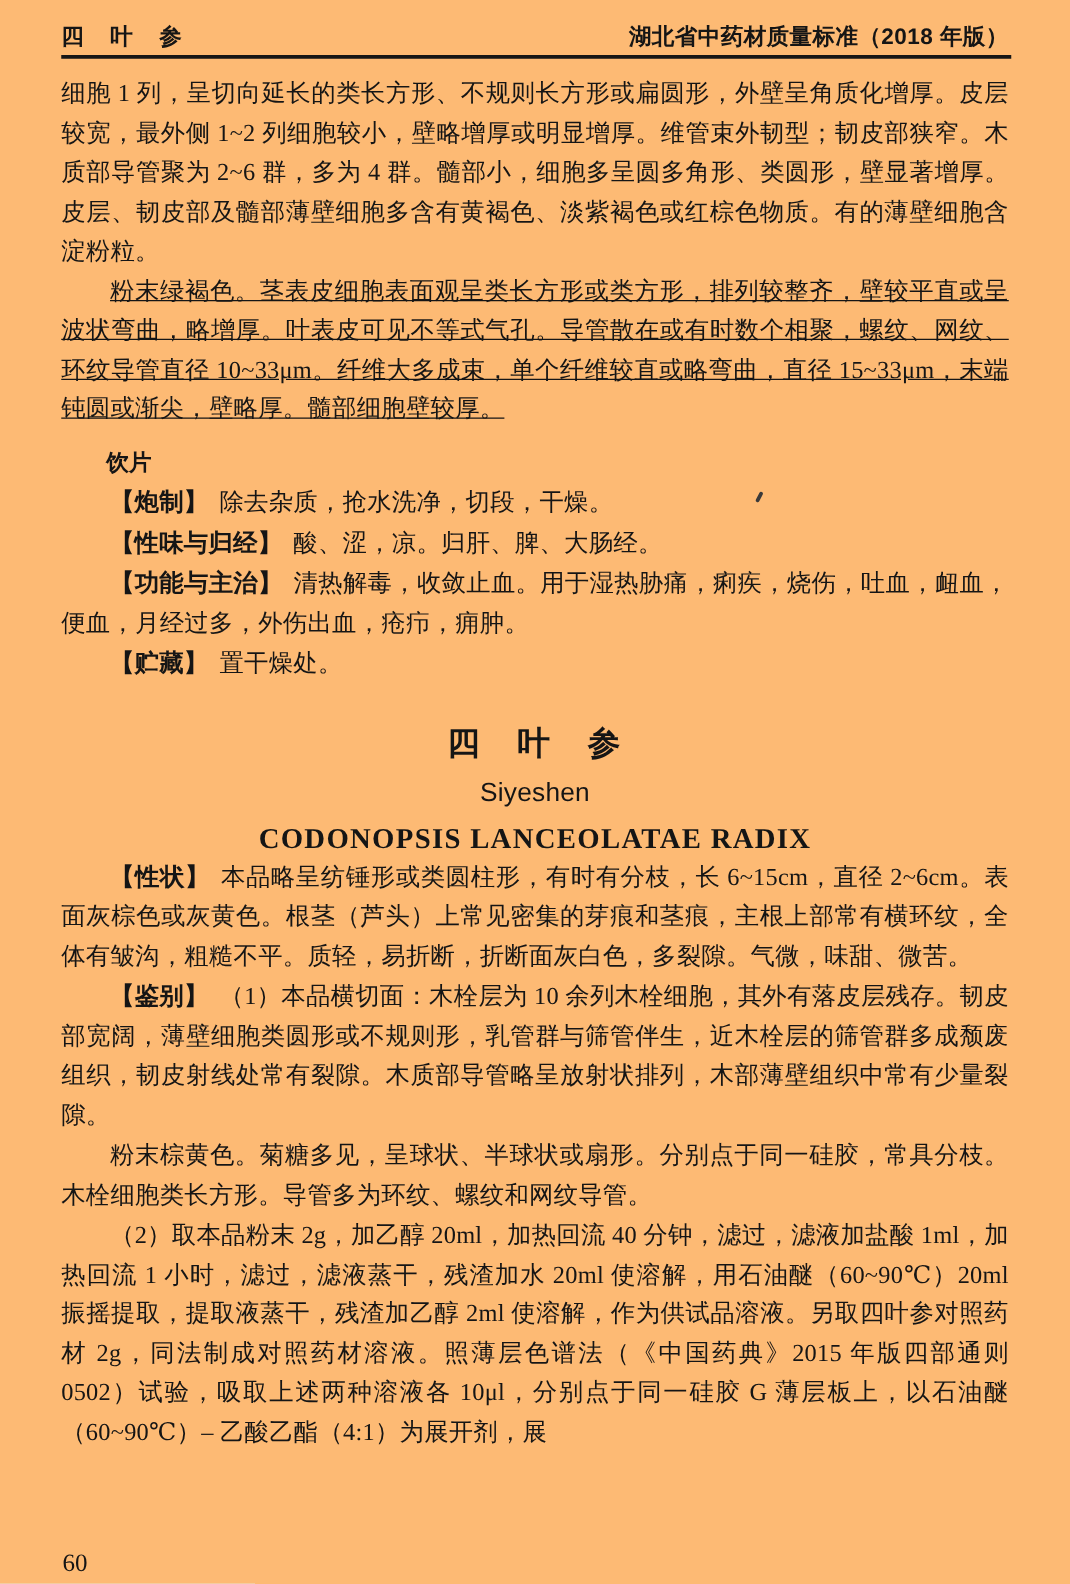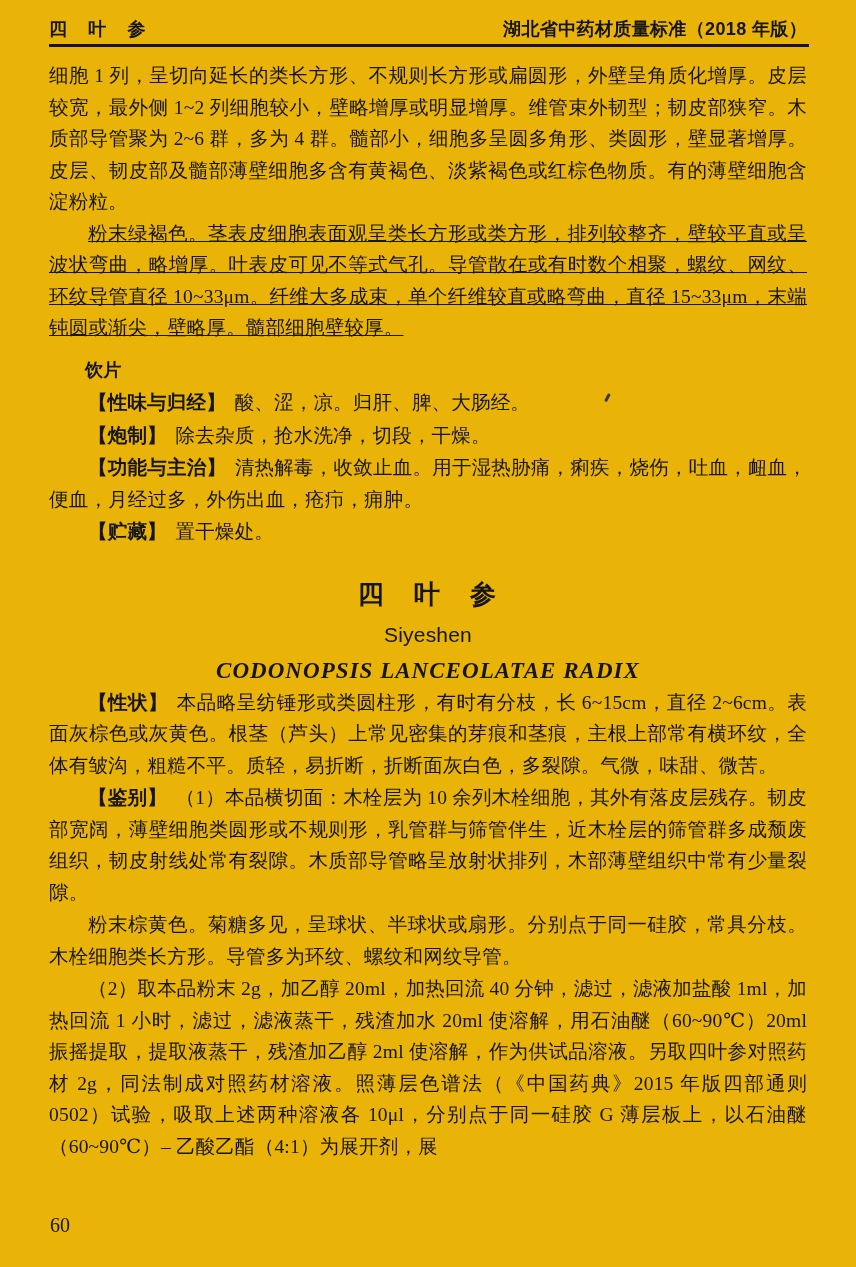--- a/index.html
+++ b/index.html
@@ -4,21 +4,21 @@
 <style>
   html, body {
     margin: 0;
     padding: 0;
     background: #e8e8e6;
   }
   .page {
     position: relative;
     width: 856px;
     height: 1267px;
-    background: #eab308;
+    background: #fdba74;
     color: #151515;
     font-family: "Liberation Serif", "DejaVu Serif", serif;
     overflow: hidden;
     box-sizing: border-box;
   }
   .running-header {
     position: absolute;
     top: 17px;
     left: 49px;
     right: 49px;
@@ -88,28 +88,27 @@
     font-size: 21px;
     line-height: 28px;
   }
   .title-latin {
     margin-top: 7px;
     font-family: "Liberation Serif", "DejaVu Serif", serif;
     font-weight: 700;
     font-size: 23px;
     line-height: 30px;
     letter-spacing: 0.045em;
-    font-style: italic;
   }
   .source-para { margin-top: 17px !important; }
   .species { font-style: italic; }
   .page-number {
     position: absolute;
     left: 50px;
-    bottom: 30px;
+    bottom: 4px;
     font-size: 20px;
     line-height: 24px;
     font-family: "Liberation Serif", "DejaVu Serif", serif;
   }
   .scan-artifact {
     position: absolute;
     left: 606px;
     top: 393px;
     width: 2.5px;
     height: 9px;
@@ -130,23 +129,23 @@
   <div class="header-rule"></div>
 
   <main class="content">
 
     <p class="p-cont">细胞 1 列，呈切向延长的类长方形、不规则长方形或扁圆形，外壁呈角质化增厚。皮层较宽，最外侧 1~2 列细胞较小，壁略增厚或明显增厚。维管束外韧型；韧皮部狭窄。木质部导管聚为 2~6 群，多为 4 群。髓部小，细胞多呈圆多角形、类圆形，壁显著增厚。皮层、韧皮部及髓部薄壁细胞多含有黄褐色、淡紫褐色或红棕色物质。有的薄壁细胞含淀粉粒。</p>
 
     <p class="p-indent">粉末绿褐色。茎表皮细胞表面观呈类长方形或类方形，排列较整齐，壁较平直或呈波状弯曲，略增厚。叶表皮可见不等式气孔。导管散在或有时数个相聚，螺纹、网纹、环纹导管直径 10~33μm。纤维大多成束，单个纤维较直或略弯曲，直径 15~33μm，末端钝圆或渐尖，壁略厚。髓部细胞壁较厚。</p>
 
     <p class="heading-yinpian">饮片</p>
 
+    <p class="entry"><span class="label">【炮制】</span><span class="text">除去杂质，抢水洗净，切段，干燥。</span></p>
+
     <p class="entry"><span class="label">【性味与归经】</span><span class="text">酸、涩，凉。归肝、脾、大肠经。</span></p>
-
-    <p class="entry"><span class="label">【炮制】</span><span class="text">除去杂质，抢水洗净，切段，干燥。</span></p>
 
     <p class="entry"><span class="label">【功能与主治】</span><span class="text">清热解毒，收敛止血。用于湿热胁痛，痢疾，烧伤，吐血，衄血，便血，月经过多，外伤出血，疮疖，痈肿。</span></p>
 
 
     <p class="entry"><span class="label">【贮藏】</span><span class="text">置干燥处。</span></p>
 
     <div class="title-block">
       <h1 class="title-cn">四　叶　参</h1>
       <div class="title-pinyin">Siyeshen</div>
       <div class="title-latin">CODONOPSIS LANCEOLATAE RADIX</div>

